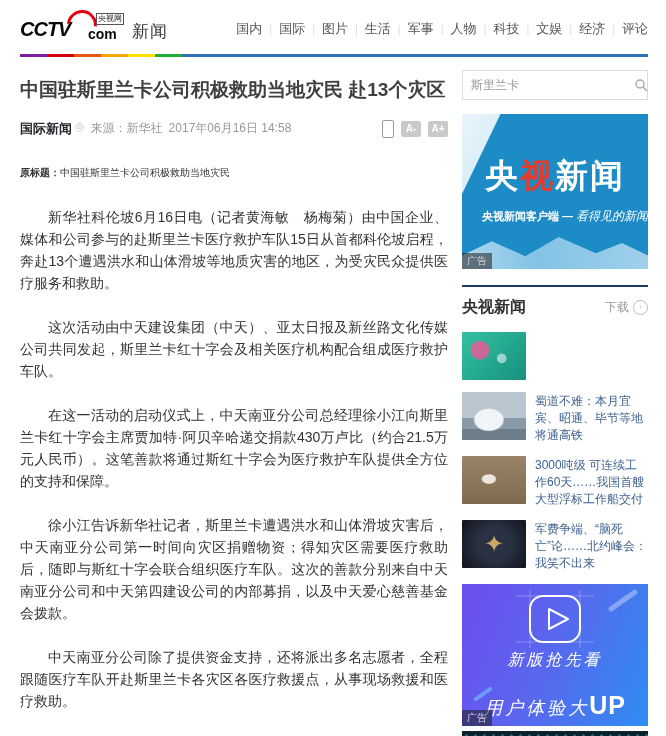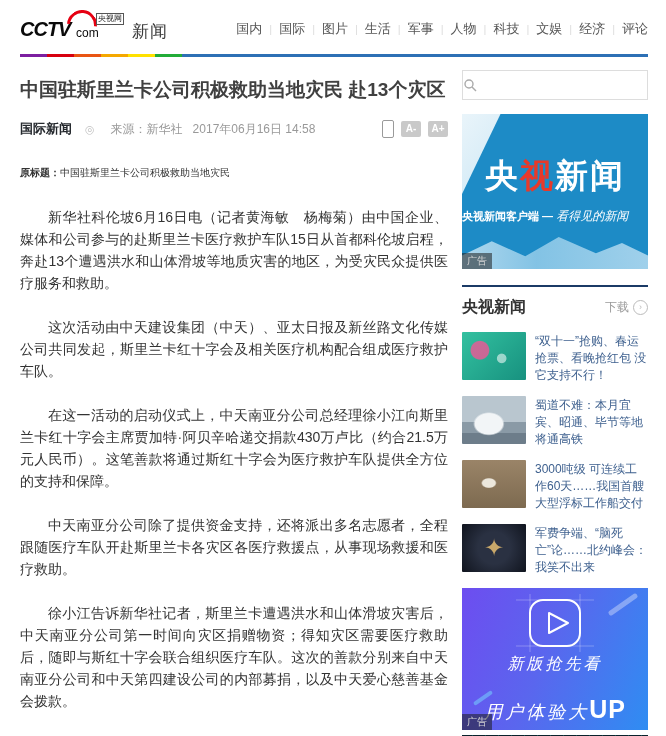--- a/index.html
+++ b/index.html
@@ -7,35 +7,35 @@
     width:666px;height:736px;overflow:hidden;background:#fff;position:relative;
     font-family:"Liberation Sans","DejaVu Sans",sans-serif;
     -webkit-font-smoothing:antialiased;
   }
   
   .site-header{height:64px;position:relative;}
   .logo{position:absolute;left:20px;top:10px;width:170px;height:38px;cursor:pointer;}
   .logo-cctv{position:absolute;left:0;top:8px;font-weight:900;font-style:italic;font-size:20px;color:#0a0a0a;letter-spacing:-1px;}
   .logo-swoosh{position:absolute;left:47px;top:0;width:24px;height:24px;border:3px solid #e60012;border-radius:50%;border-left-color:transparent;border-bottom-color:transparent;transform:rotate(-40deg);}
   .logo-wang{position:absolute;left:76px;top:3px;font-size:8px;color:#222;border:1px solid #555;padding:0 1px;line-height:10px;}
-  .logo-com{position:absolute;left:56px;top:16px;font-weight:400;font-size:12px;color:#0a0a0a;}
+  .logo-com{position:absolute;left:68px;top:16px;font-weight:700;font-size:14px;color:#0a0a0a;}
   .logo-news{position:absolute;left:112px;top:10px;font-size:17px;color:#3a3a3a;letter-spacing:1px;}
   .main-nav{position:absolute;right:16px;top:20px;font-size:13px;color:#555;white-space:nowrap;}
   .nav-link{color:#555;cursor:pointer;text-decoration:none;padding:0 2px;}
   .nav-sep{color:#ddd;margin:0 5px;font-size:11px;}
   .header-line{position:absolute;top:54px;left:20px;right:18px;height:3px;display:flex;}
   .seg{height:3px;width:27px;}
   .seg-blue{flex:1;background:#2d70b5;}
   
   .content{position:absolute;top:57px;left:20px;width:628px;display:flex;}
   .left-col{width:428px;flex:none;}
   .right-col{width:186px;flex:none;margin-left:14px;}
   
   .article-title{margin:20px 0 0;font-size:19px;font-weight:700;color:#404040;white-space:nowrap;overflow:hidden;}
-  .meta-row{margin-top:17px;display:flex;align-items:center;font-size:12px;color:#999;gap:10px;}
+  .meta-row{margin-top:17px;display:flex;font-size:12px;color:#999;}
   .category-link{font-weight:700;color:#25292e;font-size:13px;cursor:pointer;text-decoration:none;}
   .category-dot{color:#c0c0c0;font-size:11px;margin:0 6px 0 3px;}
   .meta-source{color:#999;}
   .meta-tools{margin-left:auto;display:flex;align-items:center;gap:7px;}
   .phone-icon{width:10px;height:16px;border:1px solid #9a9a9a;border-radius:2px;display:inline-block;cursor:pointer;}
   .font-btn{width:20px;height:16px;background:#c9c9c9;color:#fff;font-size:10px;font-weight:700;border:none;border-radius:2px;line-height:16px;text-align:center;padding:0;cursor:pointer;}
   .share-group{display:flex;align-items:center;margin-left:16px;cursor:pointer;}
   .share-icon{margin-right:5px;display:inline-flex;}
   .share-label{font-size:13px;color:#4a4a4a;}
   .share-caret{color:#9a9a9a;font-size:10px;margin-left:5px;}
@@ -46,21 +46,21 @@
   
   .search-box{margin-top:13px;height:28px;border:1px solid #ddd;display:flex;align-items:center;background:#fff;}
   .search-input{flex:1;border:none;outline:none;font-size:12px;color:#999;padding:0 8px;background:transparent;font-family:inherit;}
   .search-btn{border:none;background:transparent;padding:0 7px 0 0;cursor:pointer;display:flex;}
   
   .banner1{margin-top:14px;height:155px;background:#1d8bc6;position:relative;overflow:hidden;cursor:pointer;}
   .banner1::before{content:"";position:absolute;left:0;top:0;width:70px;height:80px;background:linear-gradient(130deg,#f4fafd,#cfe9f6);clip-path:polygon(0 0,55% 0,0 100%);opacity:.95;}
   .banner1::after{content:"";position:absolute;left:0;right:0;bottom:-4px;height:44px;background:linear-gradient(90deg,#bfe0f2,#8ec9e8 40%,#aed8ef);clip-path:polygon(0 100%,0 60%,16% 28%,34% 62%,52% 18%,72% 55%,86% 32%,100% 60%,100% 100%);opacity:.9;}
   .banner1-title{position:relative;text-align:center;margin-top:40px;font-size:33px;font-weight:900;color:#fff;letter-spacing:2px;z-index:2;}
   .banner1-title .red{color:#e8392a;}
-  .banner1-sub{position:relative;text-align:left;margin-top:9px;font-size:11px;font-weight:700;color:#fff;z-index:2;}
+  .banner1-sub{position:relative;text-align:right;margin-top:9px;font-size:11px;font-weight:700;color:#fff;z-index:2;}
   .banner1-sub .script{font-style:italic;font-family:"DejaVu Serif","Liberation Serif",serif;font-weight:400;font-size:12px;}
   .ad-tag{position:absolute;left:0;bottom:0;background:rgba(30,30,30,.55);color:#d5d5d5;font-size:10px;padding:1px 5px;z-index:3;}
   
   .sidebar-rule{margin-top:16px;border:none;border-top:2px solid #1b3a66;}
   .news-header{margin-top:10px;display:flex;align-items:center;}
   .news-header-title{font-size:16px;font-weight:700;color:#333;}
   .download-link{margin-left:auto;display:flex;align-items:center;gap:4px;font-size:12px;color:#999;cursor:pointer;}
   .circle-arrow{width:13px;height:13px;border:1px solid #bbb;border-radius:50%;display:inline-flex;align-items:center;justify-content:center;font-size:9px;color:#bbb;line-height:1;}
   .news-list{margin-top:14px;}
   .news-item{display:flex;gap:9px;margin-bottom:12px;cursor:pointer;}
@@ -111,41 +111,42 @@
 
 <div class="content">
 
   <div class="left-col">
     <h1 class="article-title">中国驻斯里兰卡公司积极救助当地灾民 赴13个灾区</h1>
 
     <div class="meta-row">
       <a class="category-link">国际新闻</a>
       <span class="category-dot">◎</span>
       <span class="meta-source">来源：新华社</span>
-      <span class="meta-source" style="">2017年06月16日 14:58</span>
+      <span class="meta-source" style="margin-left:6px;">2017年06月16日 14:58</span>
       <span class="meta-tools">
         <span class="phone-icon"></span>
         <button class="font-btn">A-</button>
         <button class="font-btn">A+</button>
       </span>
     </div>
 
     <div class="article-body">
       <p class="para-first"><b>原标题：</b><span>中国驻斯里兰卡公司积极救助当地灾民</span></p>
     <p class="para">新华社科伦坡6月16日电（记者黄海敏　杨梅菊）由中国企业、媒体和公司参与的赴斯里兰卡医疗救护车队15日从首都科伦坡启程，奔赴13个遭遇洪水和山体滑坡等地质灾害的地区，为受灾民众提供医疗服务和救助。</p>
         <p class="para">这次活动由中天建设集团（中天）、亚太日报及新丝路文化传媒公司共同发起，斯里兰卡红十字会及相关医疗机构配合组成医疗救护车队。</p>
         <p class="para">在这一活动的启动仪式上，中天南亚分公司总经理徐小江向斯里兰卡红十字会主席贾加特·阿贝辛哈递交捐款430万卢比（约合21.5万元人民币）。这笔善款将通过斯红十字会为医疗救护车队提供全方位的支持和保障。</p>
+        <p class="para">徐小江告诉新华社记者，斯里兰卡遭遇洪水和山体滑坡灾害后，中天南亚分公司第一时间向灾区捐赠物资；得知灾区需要医疗救助后，随即与斯红十字会联合组织医疗车队。这次的善款分别来自中天南亚分公司和中天第四建设公司的内部募捐，以及中天爱心慈善基金会拨款。</p>
         <p class="para">中天南亚分公司除了提供资金支持，还将派出多名志愿者，全程跟随医疗车队开赴斯里兰卡各灾区各医疗救援点，从事现场救援和医疗救助。</p>
-        <p class="para">徐小江告诉新华社记者，斯里兰卡遭遇洪水和山体滑坡灾害后，中天南亚分公司第一时间向灾区捐赠物资；得知灾区需要医疗救助后，随即与斯红十字会联合组织医疗车队。这次的善款分别来自中天南亚分公司和中天第四建设公司的内部募捐，以及中天爱心慈善基金会拨款。</p>
       </div>
   </div>
 
   <div class="right-col">
 
     <div class="search-box">
+      <input class="search-input" type="text" value="斯里兰卡" style="">
       <button class="search-btn">
         <svg width="14" height="14" viewBox="0 0 14 14" fill="none" stroke="#aaa" stroke-width="1.4">
           <circle cx="6" cy="6" r="4"></circle>
             <line x1="9" y1="9" x2="13" y2="13"></line>
         </svg>
       </button>
     </div>
 
     <div class="banner1">
       <div class="banner1-title"><span>央</span><span class="red">视</span><span>新闻</span></div>
@@ -159,21 +160,20 @@
       <span class="news-header-title">央视新闻</span>
       <span class="download-link">
         <span>下载</span>
         <span class="circle-arrow">›</span>
       </span>
     </div>
 
     <div class="news-list">
         <div class="news-item">
           <div class="thumb app-promo-thumb"></div>
-          <div class="news-text">“双十一”抢购、春运抢票、看晚抢红包 没它支持不行！</div>
         </div>
         <div class="news-item">
           <div class="thumb train-thumb"></div>
           <div class="news-text">蜀道不难：本月宜宾、昭通、毕节等地将通高铁</div>
         </div>
         <div class="news-item">
           <div class="thumb ship-thumb"></div>
           <div class="news-text">3000吨级 可连续工作60天……我国首艘大型浮标工作船交付</div>
         </div>
         <div class="news-item">

